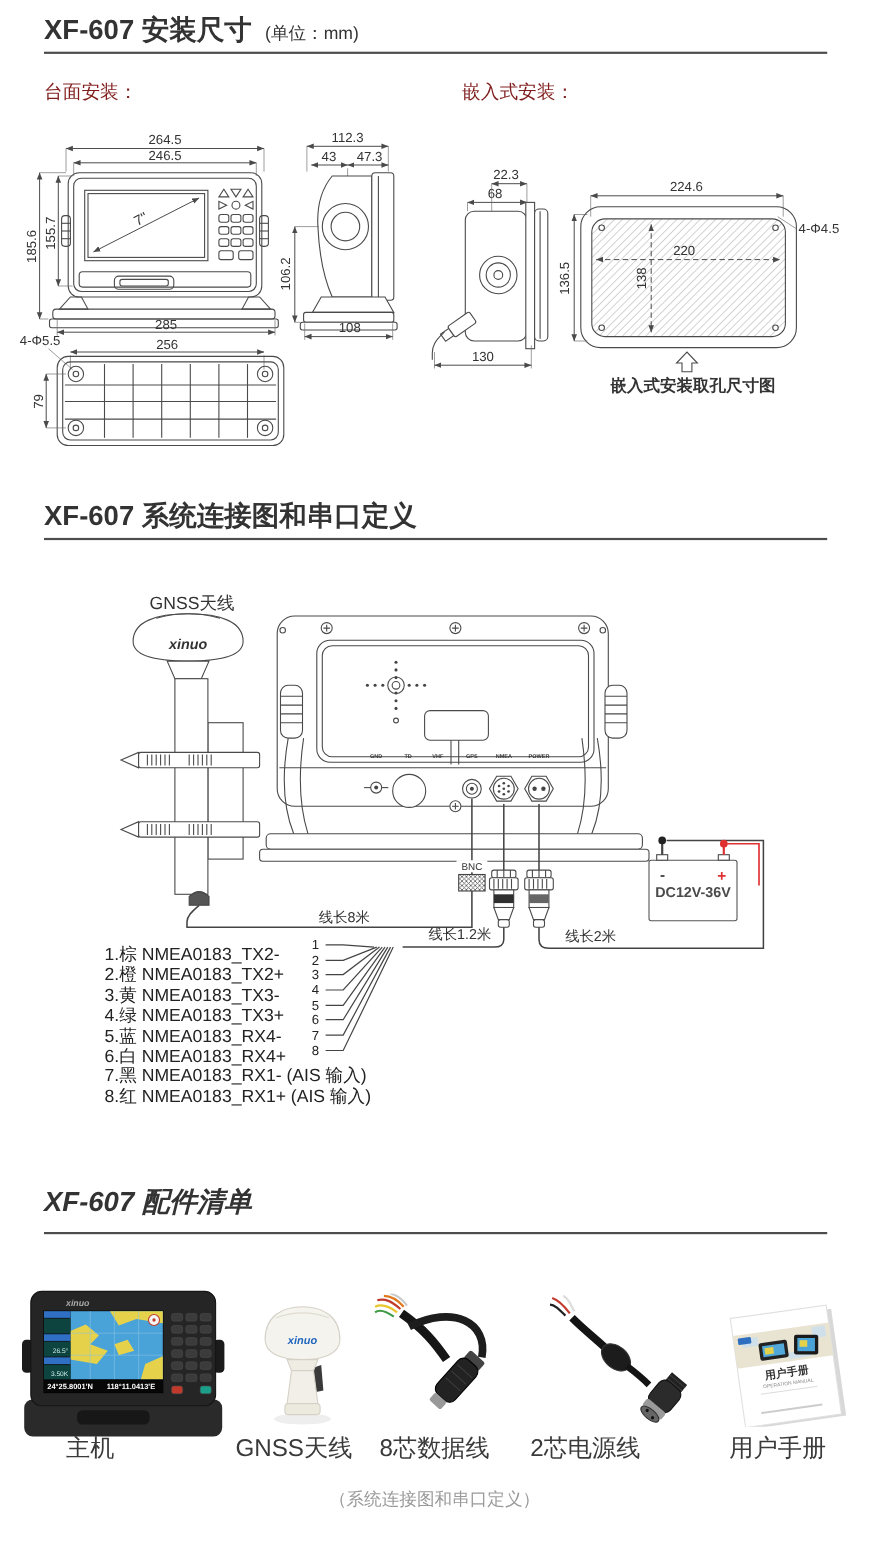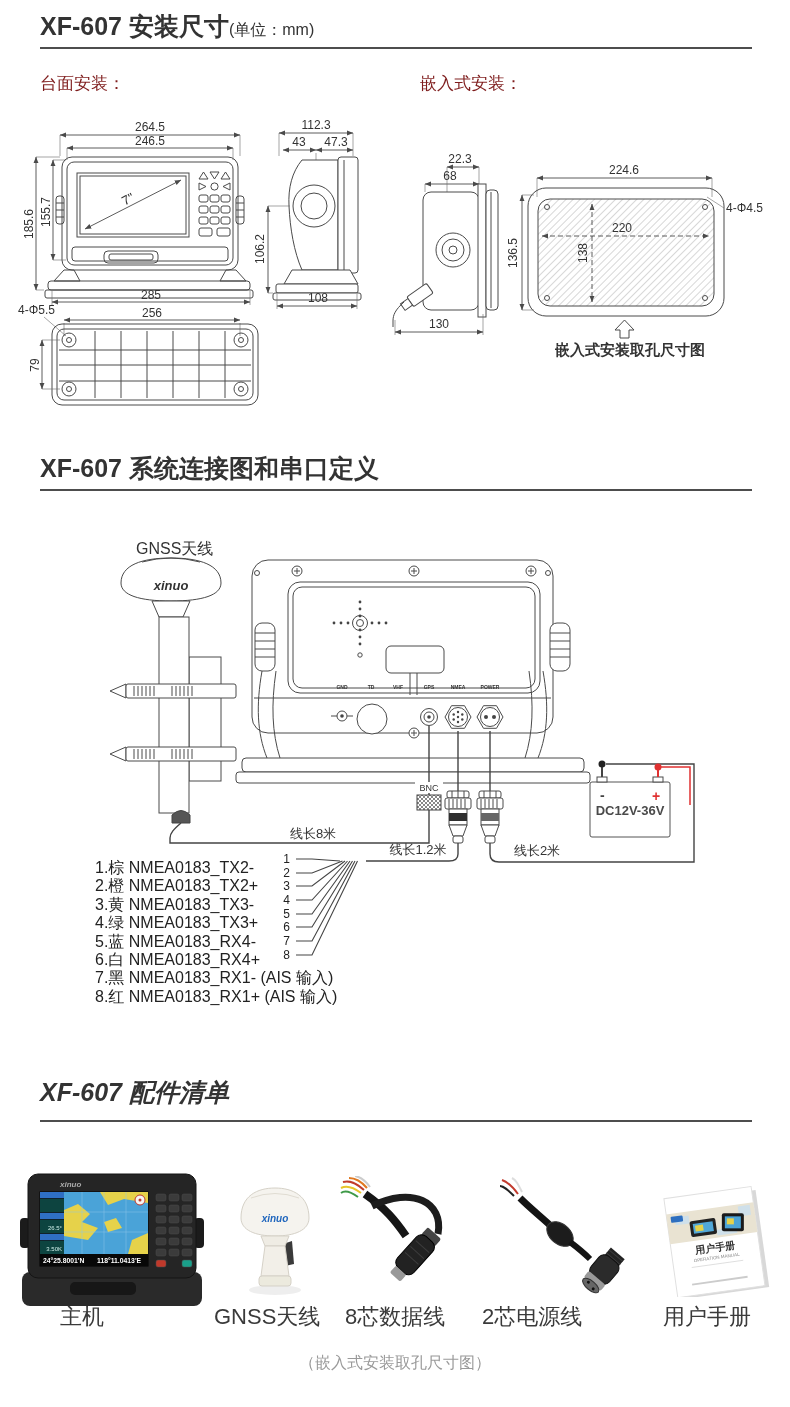--- a/index.html
+++ b/index.html
@@ -1,19 +1,19 @@
 <!DOCTYPE html>
 <html><head>
 <meta charset="utf-8">
 <style>
   html,body{margin:0;padding:0;background:#fff;}
   #page{position:relative;width:790px;height:1407px;background:#fff;
         font-family:"Liberation Sans",sans-serif;overflow:hidden;color:#333;}
   .sec-title{position:absolute;left:40px;font-size:25px;font-weight:bold;color:#333;white-space:nowrap;}
-  .sec-title .unit{font-size:16px;font-weight:normal;margin-left:0;color:#333;}
+  .sec-title .unit{font-size:16px;font-weight:normal;margin-left:12px;color:#333;}
   .hr{position:absolute;left:40px;width:712px;height:2px;background:#4d4d4d;}
   .sub-label{position:absolute;font-size:17px;color:#7f1d1d;}
   svg{position:absolute;}
   
   .ln{stroke:#4a4a4a;fill:none;stroke-width:1;}
   .lnf{stroke:#4a4a4a;fill:#fff;stroke-width:1;}
   .thin{stroke:#6a6a6a;fill:none;stroke-width:0.6;}
   .dim{stroke:#4a4a4a;fill:none;stroke-width:0.9;}
   .dsh{stroke-dasharray:5 3;}
   .t12{font-size:12px;fill:#333;}
@@ -634,14 +634,14 @@
       <rect x="28" y="98" width="56" height="2" fill="#ccc"></rect>
     </g>
   </svg>
 
   <div class="acc-label" style="left:60px;width:100px;">主机</div>
   <div class="acc-label" style="left:214px;width:120px;">GNSS天线</div>
   <div class="acc-label" style="left:345px;width:120px;">8芯数据线</div>
   <div class="acc-label" style="left:482px;width:120px;">2芯电源线</div>
   <div class="acc-label" style="left:663px;width:110px;">用户手册</div>
 
-  <div class="disclaimer">（嵌入式安装取孔尺寸图）</div>
+  <div class="disclaimer">（系统连接图和串口定义）</div>
 </div>
 
 </body></html>

